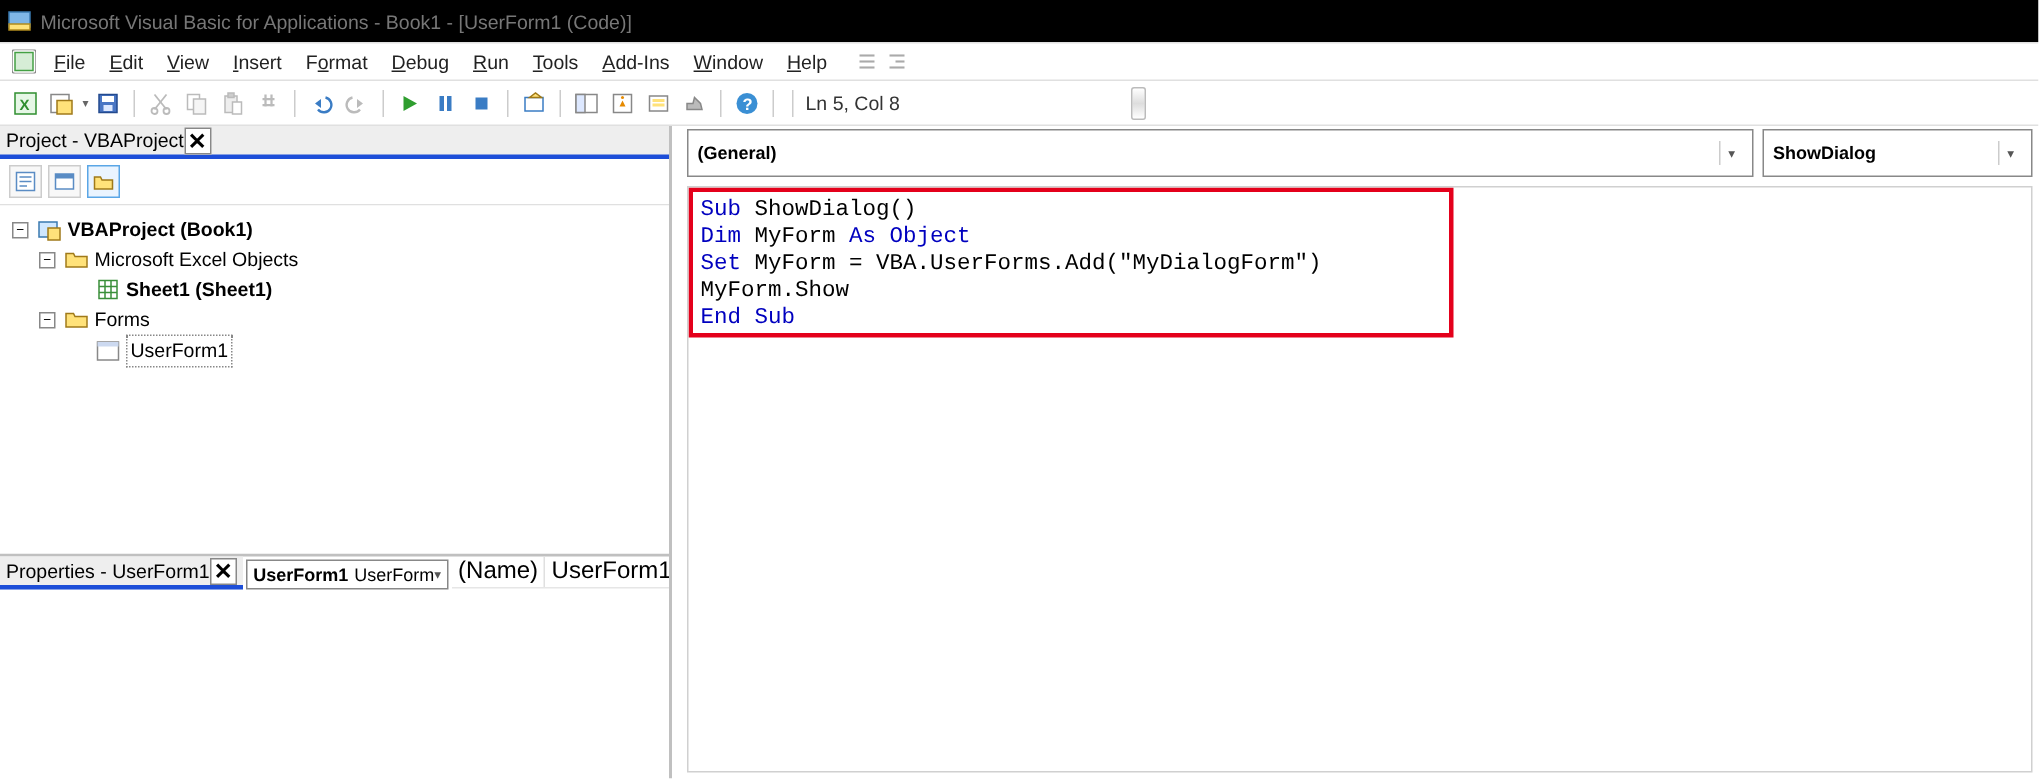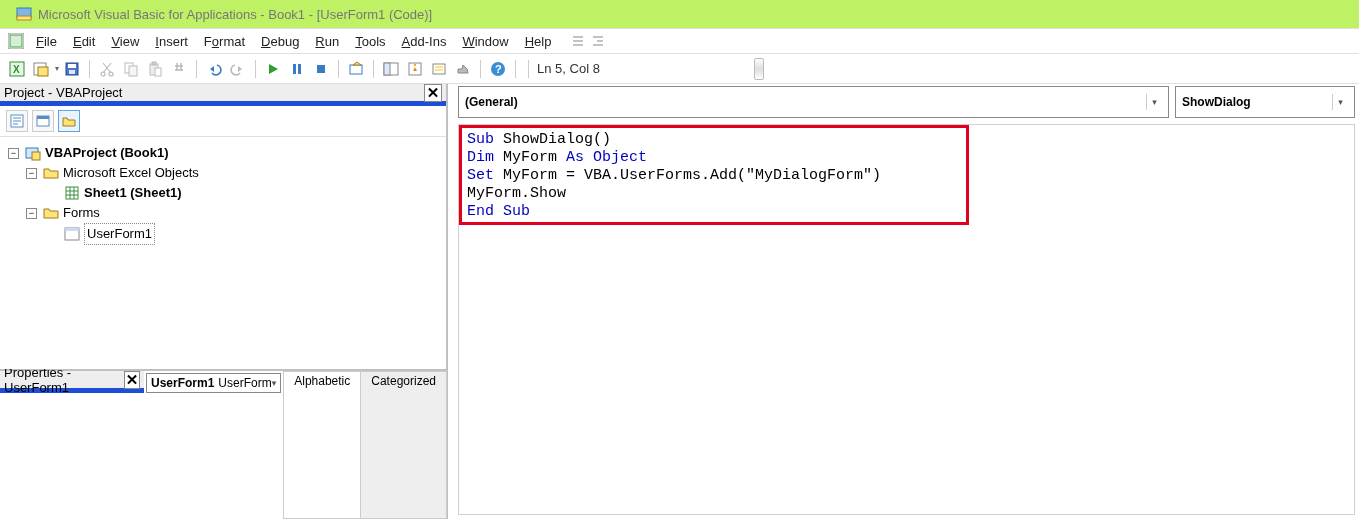--- a/index.html
+++ b/index.html
@@ -10,22 +10,22 @@
     font-size: 12px;
     background: #fff;
     overflow: hidden;
     color: #000;
   }
   
   .titlebar {
     display: flex;
     align-items: center;
     height: 28px;
-    padding: 0 16px;
-    background: #bef264;
+    padding: 0 5px;
+    background: #000000;
     color: #555;
     gap: 6px;
   }
   .titlebar .appicon {
     width: 16px; height: 16px;
   }
   .titlebar .title-text { font-size: 13px; color: #777; }
 
   
   .menubar {
@@ -100,26 +100,26 @@
   
   .left-col {
     width: 448px;
     display: flex;
     flex-direction: column;
     border-right: 2px solid #c0c0c0;
     background: #fff;
   }
   .panel-header {
     display: flex;
-    justify-content: space-between;
+    justify-content: flex-start;
     align-items: center;
     height: 22px;
     padding: 0 4px;
     background: #eee;
-    border-bottom: 5px solid #1d4ed8;
+    border-bottom: 3px solid #1d4ed8;
     font-size: 13px;
   }
   .panel-header .close-x {
     width: 18px; height: 18px;
     display: inline-flex; align-items: center; justify-content: center;
     font-weight: bold;
     font-size: 15px;
     background: #fff;
     border: 1px solid #888;
     cursor: default;
@@ -519,24 +519,20 @@
       </div>
       <div class="obj-dd">
         <div style="display:flex;align-items:center;border:1px solid #888;height:20px;padding:0 4px;">
           <span class="bold">UserForm1</span>
           <span style="width:4px;"></span>
           <span>UserForm</span>
           <span style="flex:1"></span>
           <span style="color:#555;font-size:9px;">▾</span>
         </div>
       </div>
-      <div class="tabs">
-        <span class="tab active">Alphabetic</span>
-        <span class="tab">Categorized</span>
-      </div>
       <div class="prop-grid">
         <div class="prop-row">
           <div class="prop-name">(Name)</div>
           <div class="prop-val">UserForm1</div>
         </div>
       </div>
     </div>
 
   </div>
 

